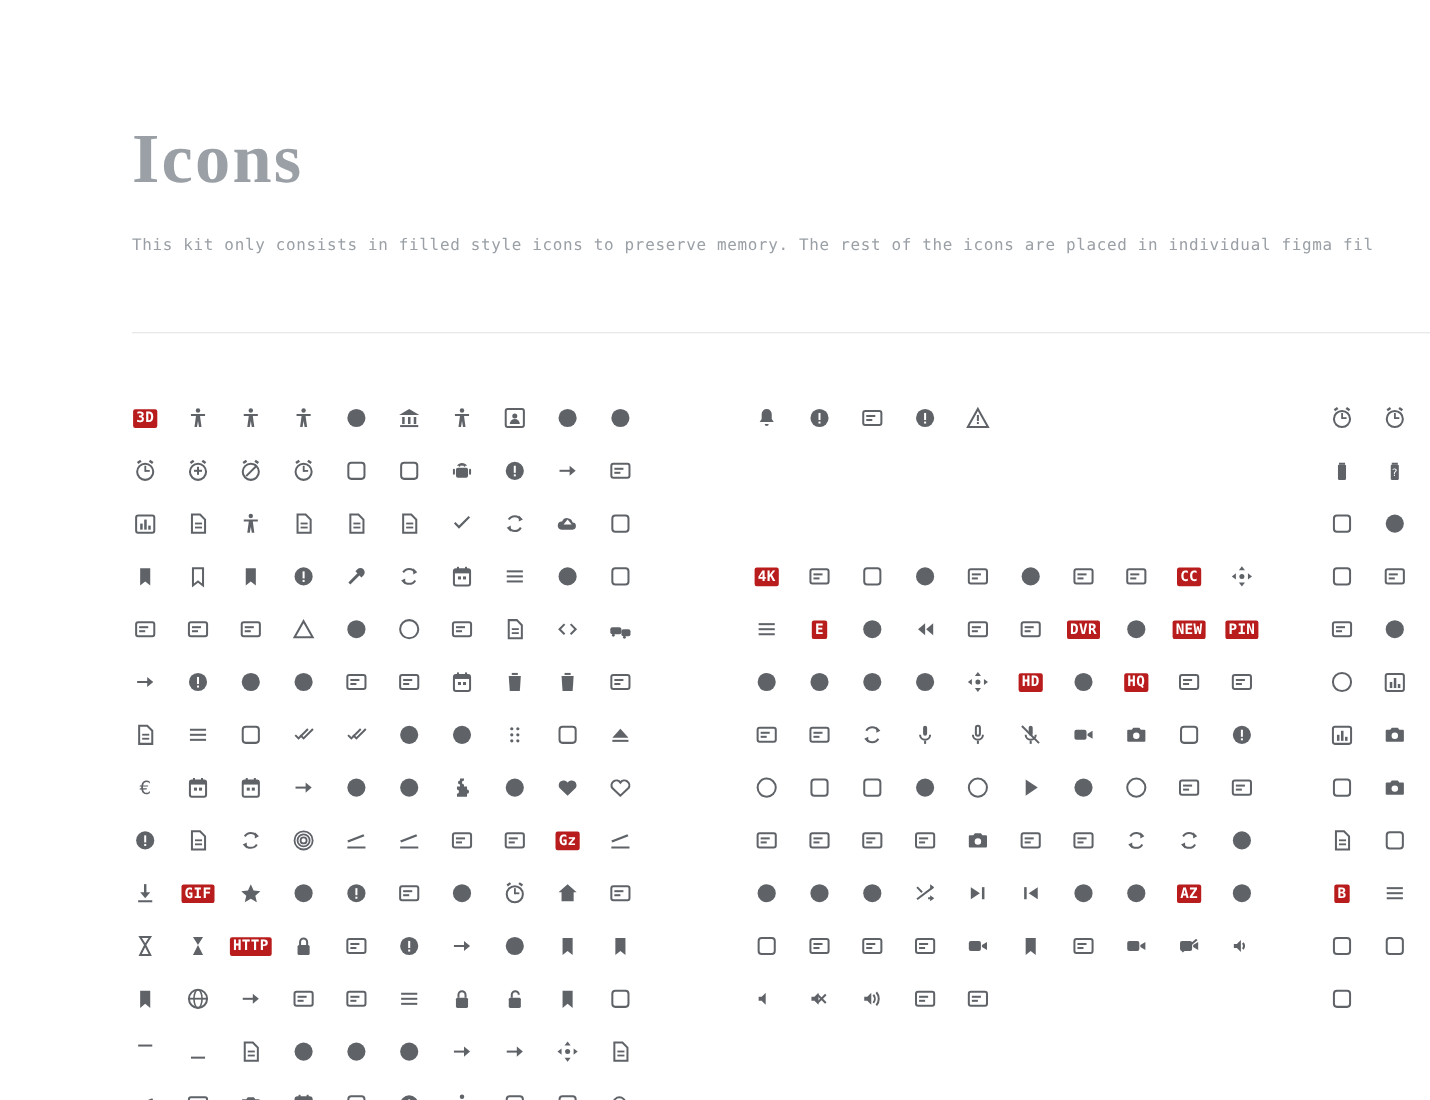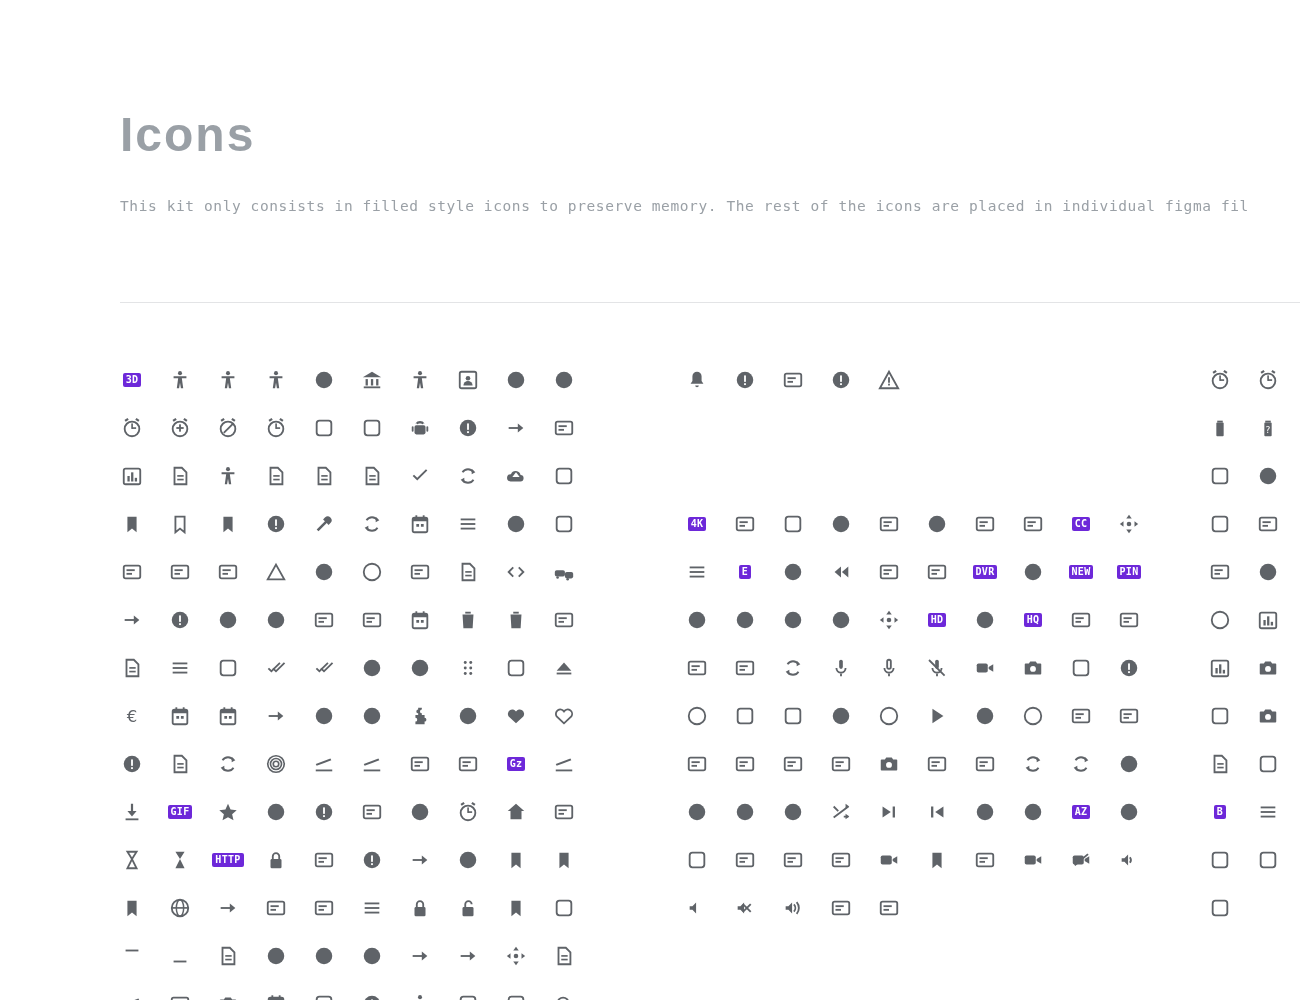--- a/index.html
+++ b/index.html
@@ -19,22 +19,22 @@
     width: 1300px;
     height: 1000px;
   }
   .header {
     position: absolute;
     left: 120px;
     top: 110px;
     width: 1180px;
   }
   .title {
-    font-family: Liberation Sans, sans-serif;
-    font-size: 48px;
+    font-family: Liberation Serif, serif;
+    font-size: 64px;
     font-weight: bold;
     letter-spacing: 2px;
     color: #9aa0a6;
     margin: 0;
     line-height: 1.05;
   }
   .subtitle {
     font-family: "DejaVu Sans Mono", monospace;
     font-size: 14.5px;
     color: #9aa0a6;
@@ -64,24 +64,24 @@
     display: flex;
     align-items: center;
     justify-content: center;
     color: #5f6368;
   }
   .cell svg {
     display: block;
   }
   .boxlabel {
     font-family: "DejaVu Sans Mono", monospace;
-    font-size: 10px;
+    font-size: 13px;
     font-weight: bold;
     color: #ffffff;
-    background: #6d28d9;
+    background: #b91c1c;
     border-radius: 2px;
     padding: 2px 3px;
     line-height: 1;
     letter-spacing: 0.3px;
   }
 
   
   #col-a { left: 108px; top: 356px; grid-template-columns: repeat(10, 48px); }
   #col-b { left: 673px; top: 356px; grid-template-columns: repeat(10, 48px); }
   #col-c { left: 1196px; top: 356px; grid-template-columns: repeat(2, 48px); }

